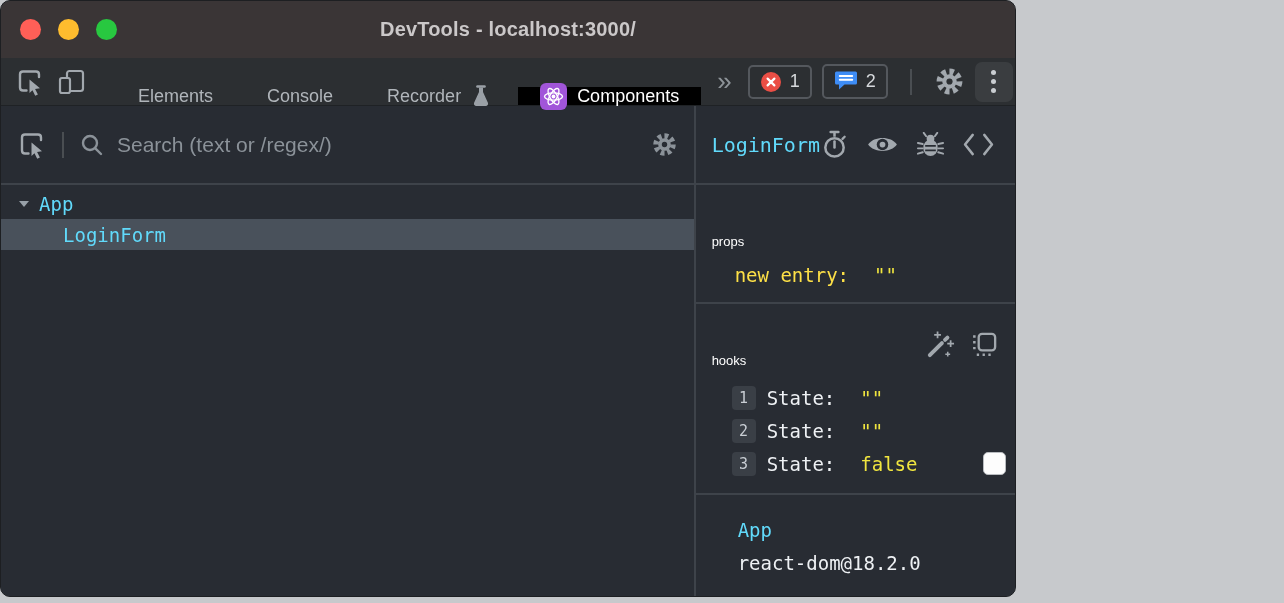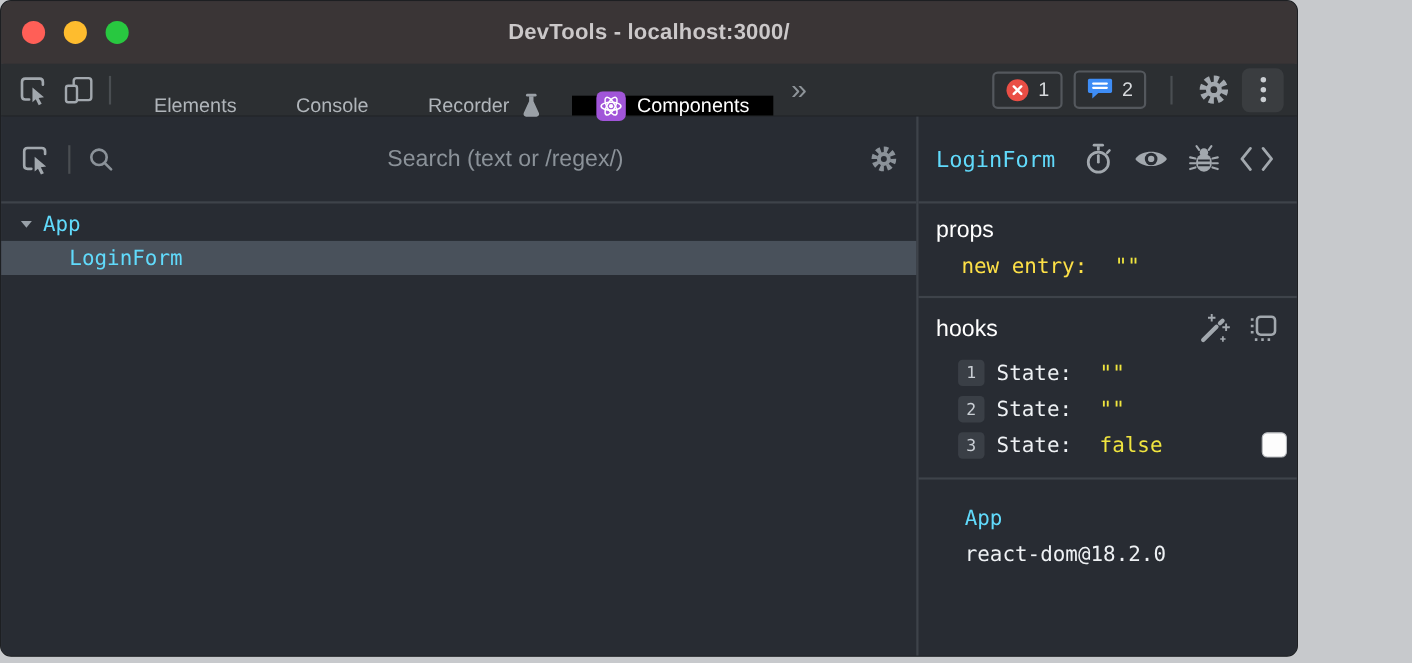--- a/index.html
+++ b/index.html
@@ -1,19 +1,19 @@
 <!DOCTYPE html>
 <html><head>
 <meta charset="utf-8">
 <style>
   * { margin:0; padding:0; box-sizing:border-box; }
   html,body { width:1284px; height:603px; overflow:hidden; background:#c7c9cc; }
 
   .window {
-    position:relative; width:1180px; height:597px;
+    position:relative; width:1016px; height:597px;
     border-radius:10px; overflow:hidden; background:#282c33;
     border:1px solid #1d1f22;
     box-shadow: inset 2px 0 0 rgba(255,255,255,.12), inset -2px 0 0 rgba(255,255,255,.12);
   }
 
   
   .titlebar { position:relative; height:57px; background:#3a3536; display:flex; align-items:center; }
   .traffic { position:absolute; left:19px; top:0; bottom:0; display:flex; align-items:center; gap:17px; }
   .light { width:21px; height:21px; border-radius:50%; }
   .light.red { background:#ff5f57; }
@@ -40,40 +40,40 @@
   .kebab i { width:5px; height:5px; border-radius:50%; background:#c9cdd1; }
   .icon-btn { display:flex; align-items:center; justify-content:center; }
 
   
   .main { display:flex; height:491px; background:#282c33; }
   .left { width:834px; border-right:2px solid #3e434a; display:flex; flex-direction:column; }
   .right { flex:1; display:flex; flex-direction:column; }
 
   
   .search-row { height:79px; border-bottom:2px solid #3e434a; display:flex; align-items:center; padding:0 16px; }
-  .search-input { flex:1; margin-left:24px; background:transparent; border:none; outline:none;
-                  font-family:"Liberation Sans",sans-serif; font-size:21px; color:#dfe3e7;text-align:center; }
+  .search-input { flex:1; margin-left:12px; background:transparent; border:none; outline:none;
+                  font-family:"Liberation Sans",sans-serif; font-size:21px; color:#dfe3e7; }
   .search-input::placeholder { color:#8b9299; }
 
   
   .tree { padding-top:3px; }
   .tree-row { height:31px; display:flex; align-items:center; font-family:"DejaVu Sans Mono",monospace;
               font-size:19px; color:#61dafb; cursor:default; }
   .tree-row .twisty { margin:0 9px 0 17px; display:flex; }
   .tree-row.selected { background:#49515b; padding-left:62px; }
 
   
   .insp-header { height:79px; border-bottom:2px solid #3e434a; display:flex; align-items:center; padding:0 16px; }
   .insp-name { font-family:"DejaVu Sans Mono",monospace; font-size:20px; color:#61dafb; }
   .insp-icons { margin-left:auto; display:flex; align-items:center; gap:17px; padding-right:4px; }
 
   .section { border-bottom:2px solid #3e434a; padding:12px 0 13px; }
   .section:last-child { border-bottom:none; flex:1; }
   .section-head { display:flex; align-items:center; padding:0 16px; }
-  .section-title { font-family:"Liberation Sans",sans-serif; font-size:21px; color:#fff; line-height:24px; }
+  .section-title { font-family:"Liberation Sans",sans-serif; font-size:13px; color:#fff; line-height:24px;margin-top:33px; }
   .section-icons { margin-left:auto; display:flex; align-items:center; gap:15px; }
 
   .kv-row { display:flex; align-items:center; margin-top:7px; padding-left:39px; height:28px;
             font-family:"DejaVu Sans Mono",monospace; font-size:19px; }
   .kv-key { color:#fde047; }
   .kv-val { color:#f0e53f; margin-left:25px; }
 
   .hook-rows { margin-top:8px; }
   .hook-row { display:flex; align-items:center; height:33px; padding-left:36px;
               font-family:"DejaVu Sans Mono",monospace; font-size:19px; }

